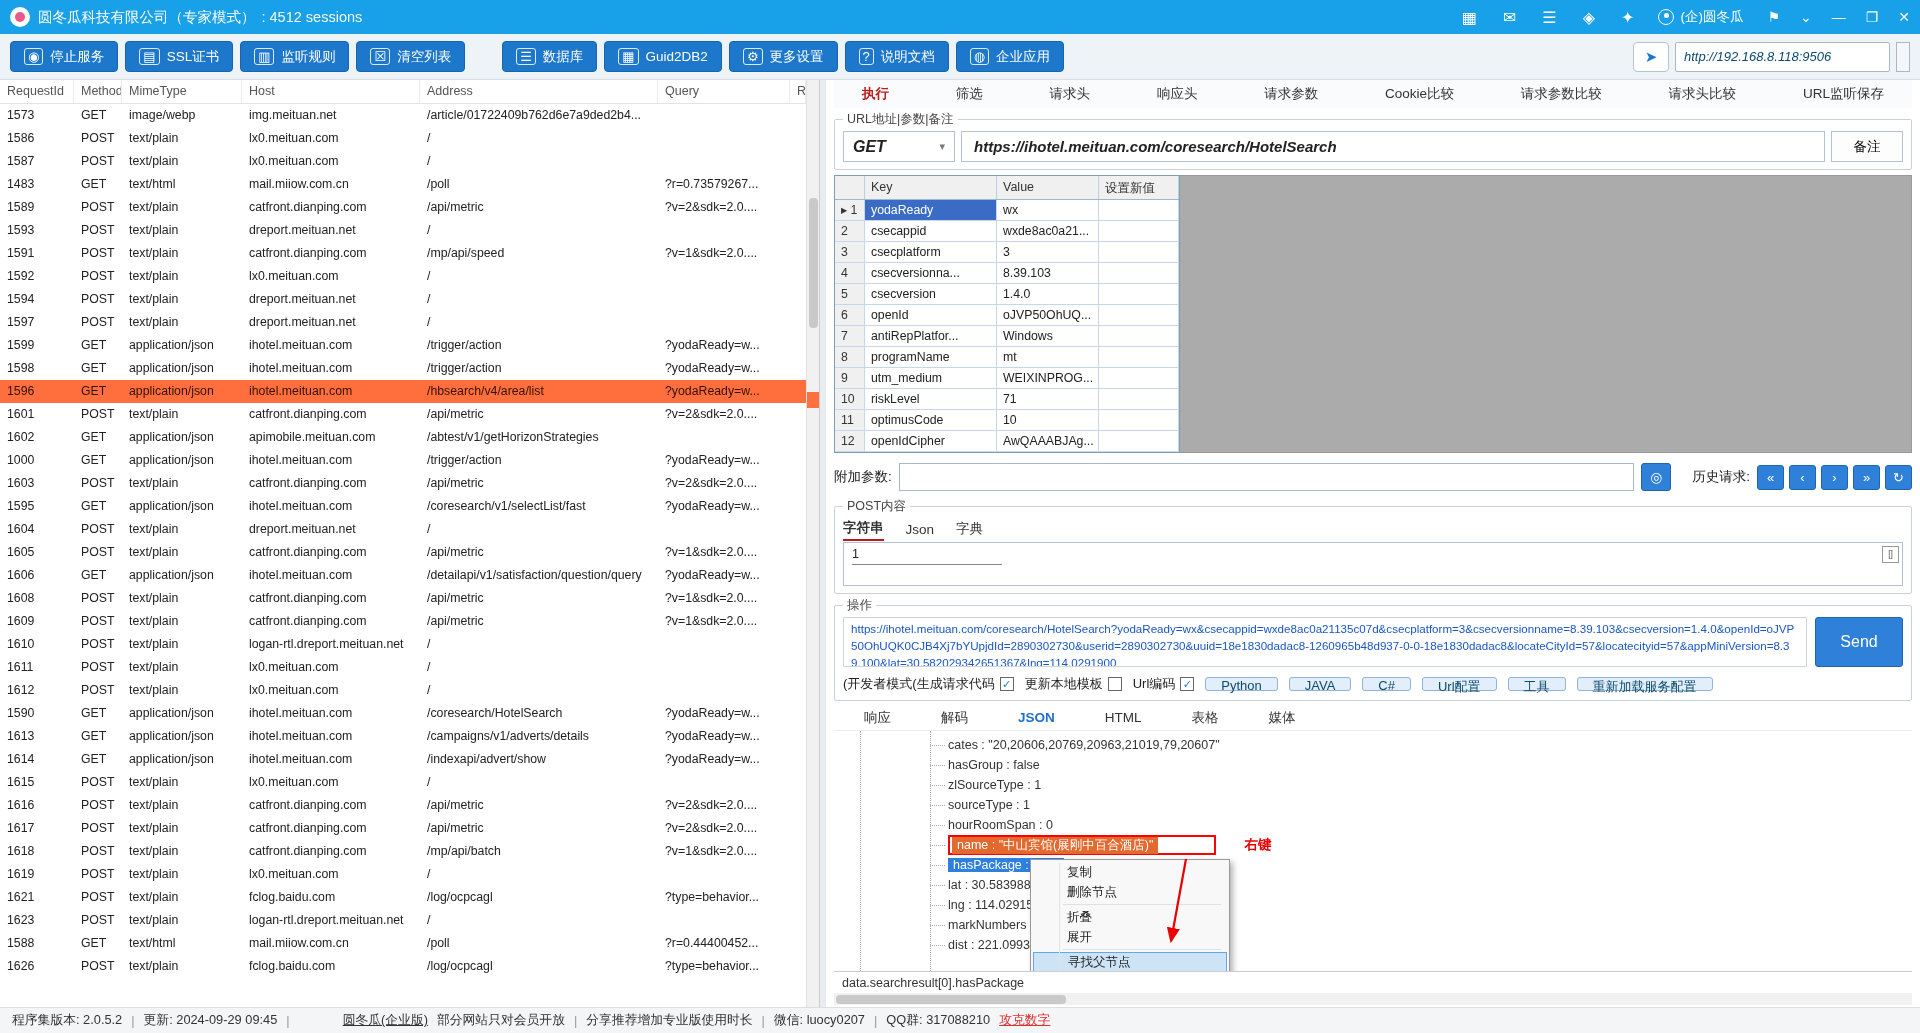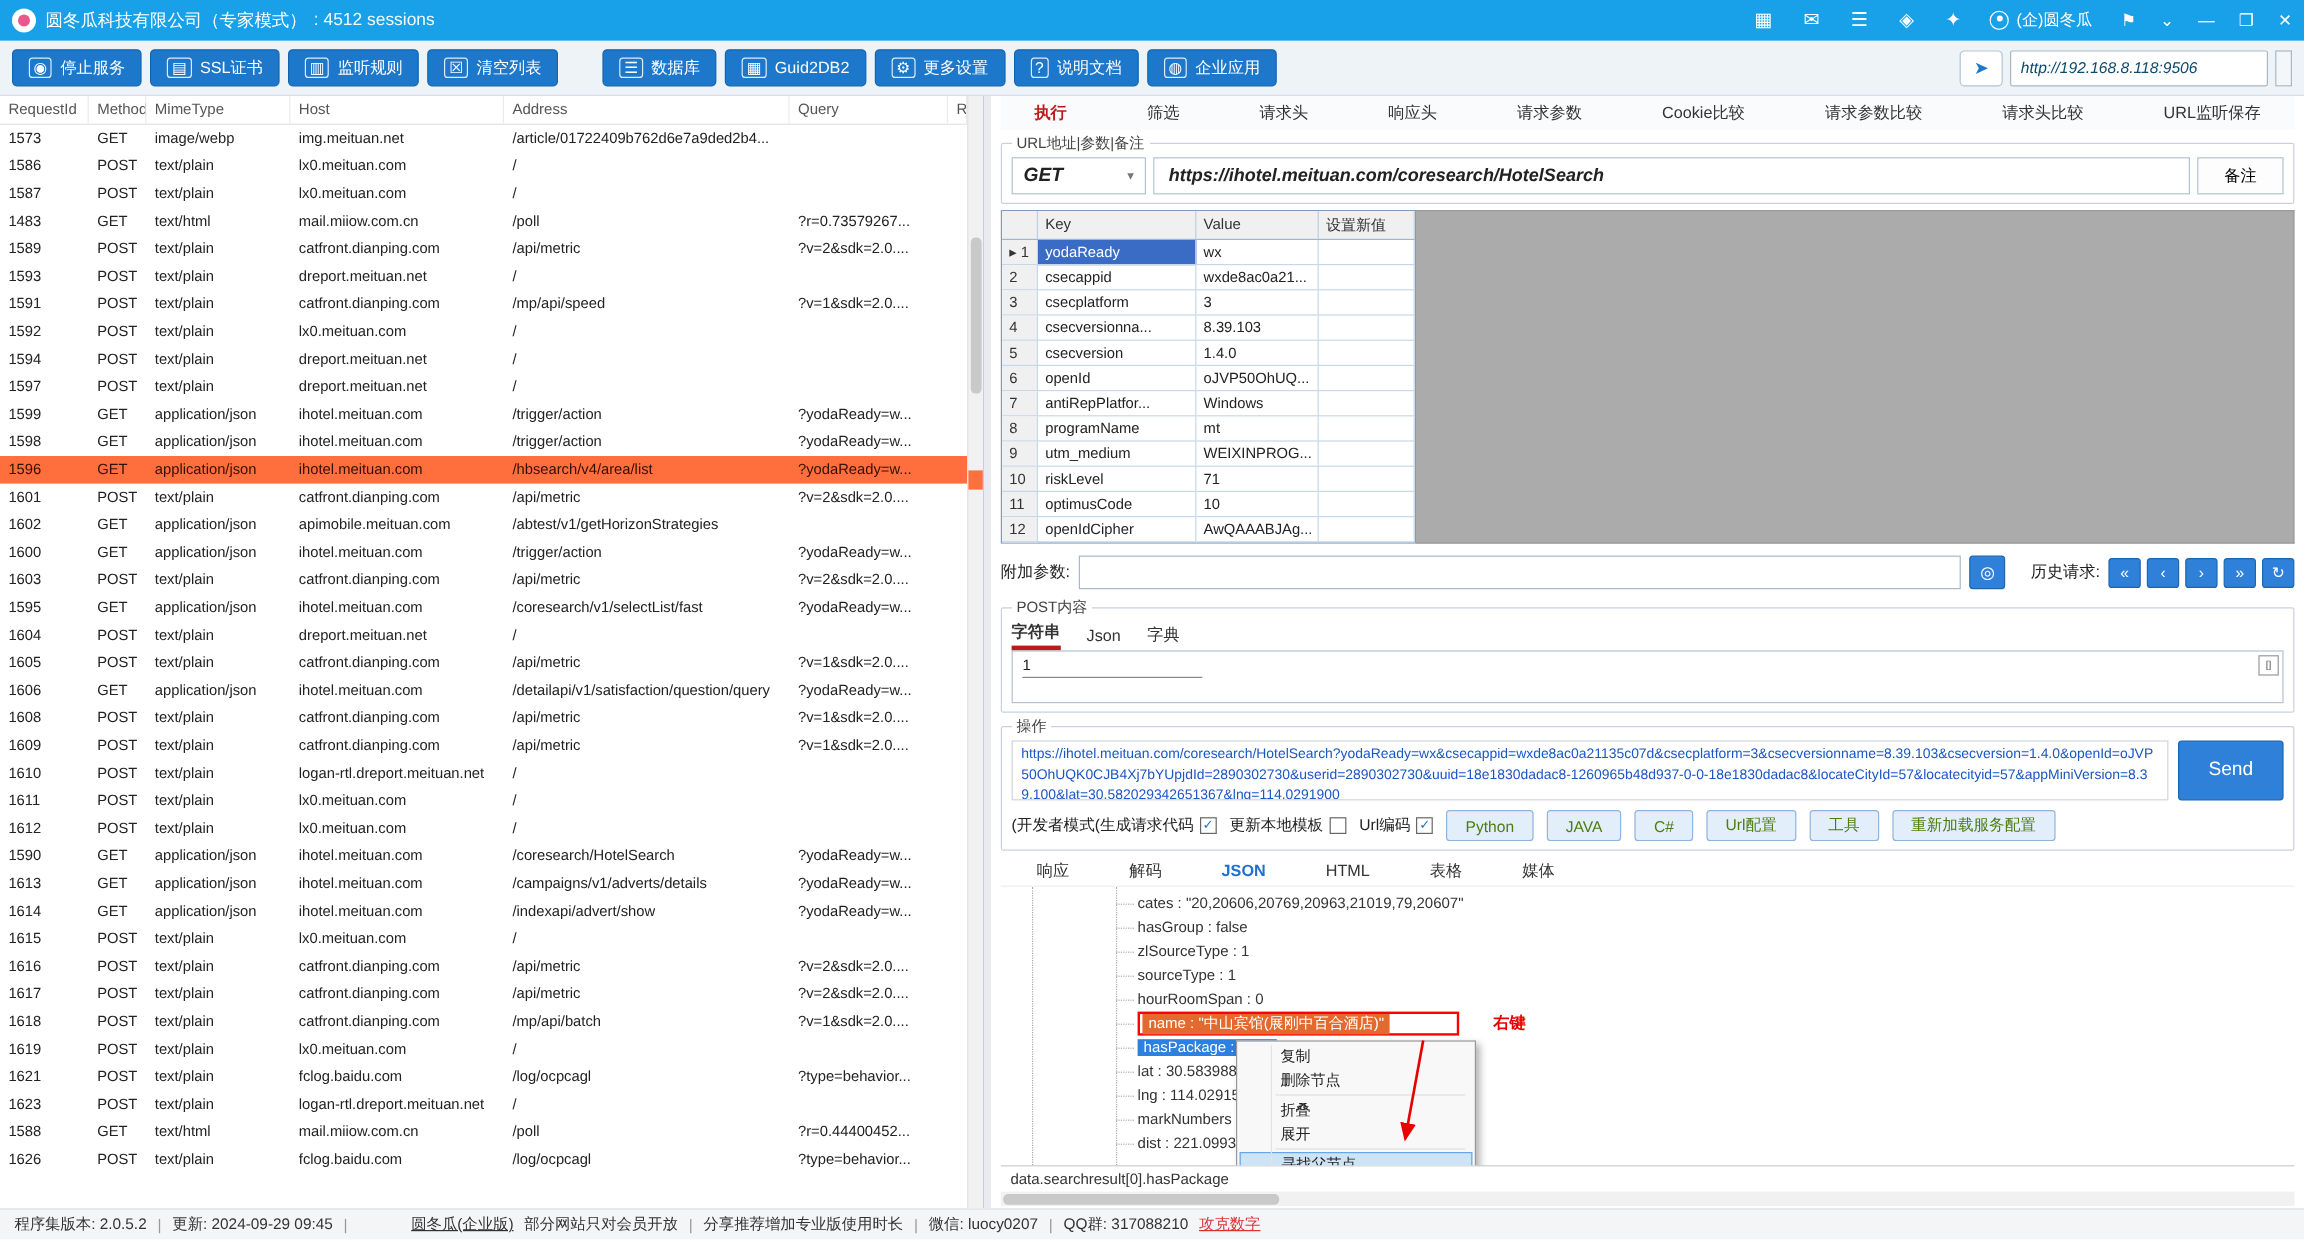--- a/index.html
+++ b/index.html
@@ -77,33 +77,33 @@
 
   .extra-row { height:36px; display:flex; align-items:center; gap:7px; margin-top:6px; flex:0 0 auto; font-size:13.5px; }
   .extra-input { flex:1; height:28px; border:1px solid #aab8c6; }
   .attach-btn { width:30px; height:28px; background:#2f80d9; color:#fff; border:1px solid #1f66b0; border-radius:3px; font-size:14px; cursor:pointer; }
   .hist-label { margin-left:14px; white-space:nowrap; }
   .history-buttons { display:flex; gap:5px; }
   .hbtn { width:27px; height:25px; background:#2f80d9; color:#fff; border:1px solid #1f66b0; border-radius:3px; font-size:13px; cursor:pointer; }
 
   .post-tabs { display:flex; gap:22px; height:24px; align-items:center; font-size:13.5px; }
   .ptab { cursor:pointer; color:#333; padding-bottom:2px; }
-  .ptab.active { font-weight:bold; border-bottom:4px solid #b91c1c; }
+  .ptab.active { font-weight:bold; border-bottom:2px solid #b91c1c; }
   .post-content { height:44px; border:1px solid #b3c2d2; position:relative; padding:4px 8px; font-size:12.5px; }
   .pc-underline { width:150px; border-bottom:1px solid #888; margin-top:3px; }
   .fmt-btn { position:absolute; right:3px; top:3px; width:17px; height:17px; border:1px solid #999; background:#fff; font-size:8.5px; line-height:1; cursor:pointer; color:#555; }
 
   .action-top { display:flex; gap:8px; }
   .request-text { flex:1; height:50px; border:1px solid #ccd6e0; padding:3px 7px; font-size:11.6px; line-height:1.45; color:#1a56c4; word-break:break-all; overflow:hidden; }
   .send-btn { width:88px; height:50px; background:#2f80d9; color:#fff; border:1px solid #1f66b0; border-radius:3px; font-size:16px; cursor:pointer; font-family:inherit; }
   .action-options { display:flex; align-items:center; gap:11px; margin-top:8px; font-size:13px; flex-wrap:nowrap; overflow:hidden; }
   .cbw { display:inline-flex; align-items:center; gap:5px; white-space:nowrap; cursor:pointer; }
   .cb { width:14px; height:14px; border:1px solid #666; background:#fff; display:inline-flex; align-items:center; justify-content:center; font-size:11px; color:#1d78cc; line-height:1; }
   .cb.on { color:#1d78cc; }
-  .codebtn { height:26px; padding:0 15px; background:#e3eefb; border:1px solid #8fb4dd; border-radius:3px; color:#4d7c0f; font-size:13px; cursor:pointer; white-space:nowrap; font-family:inherit; }
+  .codebtn { height:14px; padding:0 15px; background:#e3eefb; border:1px solid #8fb4dd; border-radius:3px; color:#0c4a6e; font-size:13px; cursor:pointer; white-space:nowrap; font-family:inherit; }
 
   
   .response { flex:1; min-height:0; display:flex; flex-direction:column; margin-top:4px; }
   .resp-tabs { height:26px; flex:0 0 auto; display:flex; align-items:center; gap:50px; padding-left:30px; font-size:13.5px; color:#333; border-bottom:1px solid #eee; }
   .resptab { cursor:pointer; }
   .resptab.active { color:#1f6fd0; font-weight:bold; }
   .resp-body { flex:1; min-height:0; position:relative; overflow:hidden; padding-top:4px; }
   .guide { position:absolute; top:0; bottom:0; border-left:1px dotted #aaa; }
   .g1 { left:26px; } .g2 { left:96px; }
   .trow { height:20px; display:flex; align-items:center; padding-left:114px; position:relative; font-size:12.5px; white-space:nowrap; }
@@ -348,21 +348,21 @@
             <div class="srow">
               <div class="scell">1602</div>
               <div class="scell">GET</div>
               <div class="scell">application/json</div>
               <div class="scell">apimobile.meituan.com</div>
               <div class="scell">/abtest/v1/getHorizonStrategies</div>
               <div class="scell"></div>
               <div class="scell"></div>
             </div>
             <div class="srow">
-              <div class="scell">1600</div>
+              <div class="scell">1000</div>
               <div class="scell">GET</div>
               <div class="scell">application/json</div>
               <div class="scell">ihotel.meituan.com</div>
               <div class="scell">/trigger/action</div>
               <div class="scell">?yodaReady=w...</div>
               <div class="scell"></div>
             </div>
             <div class="srow">
               <div class="scell">1603</div>
               <div class="scell">POST</div>

